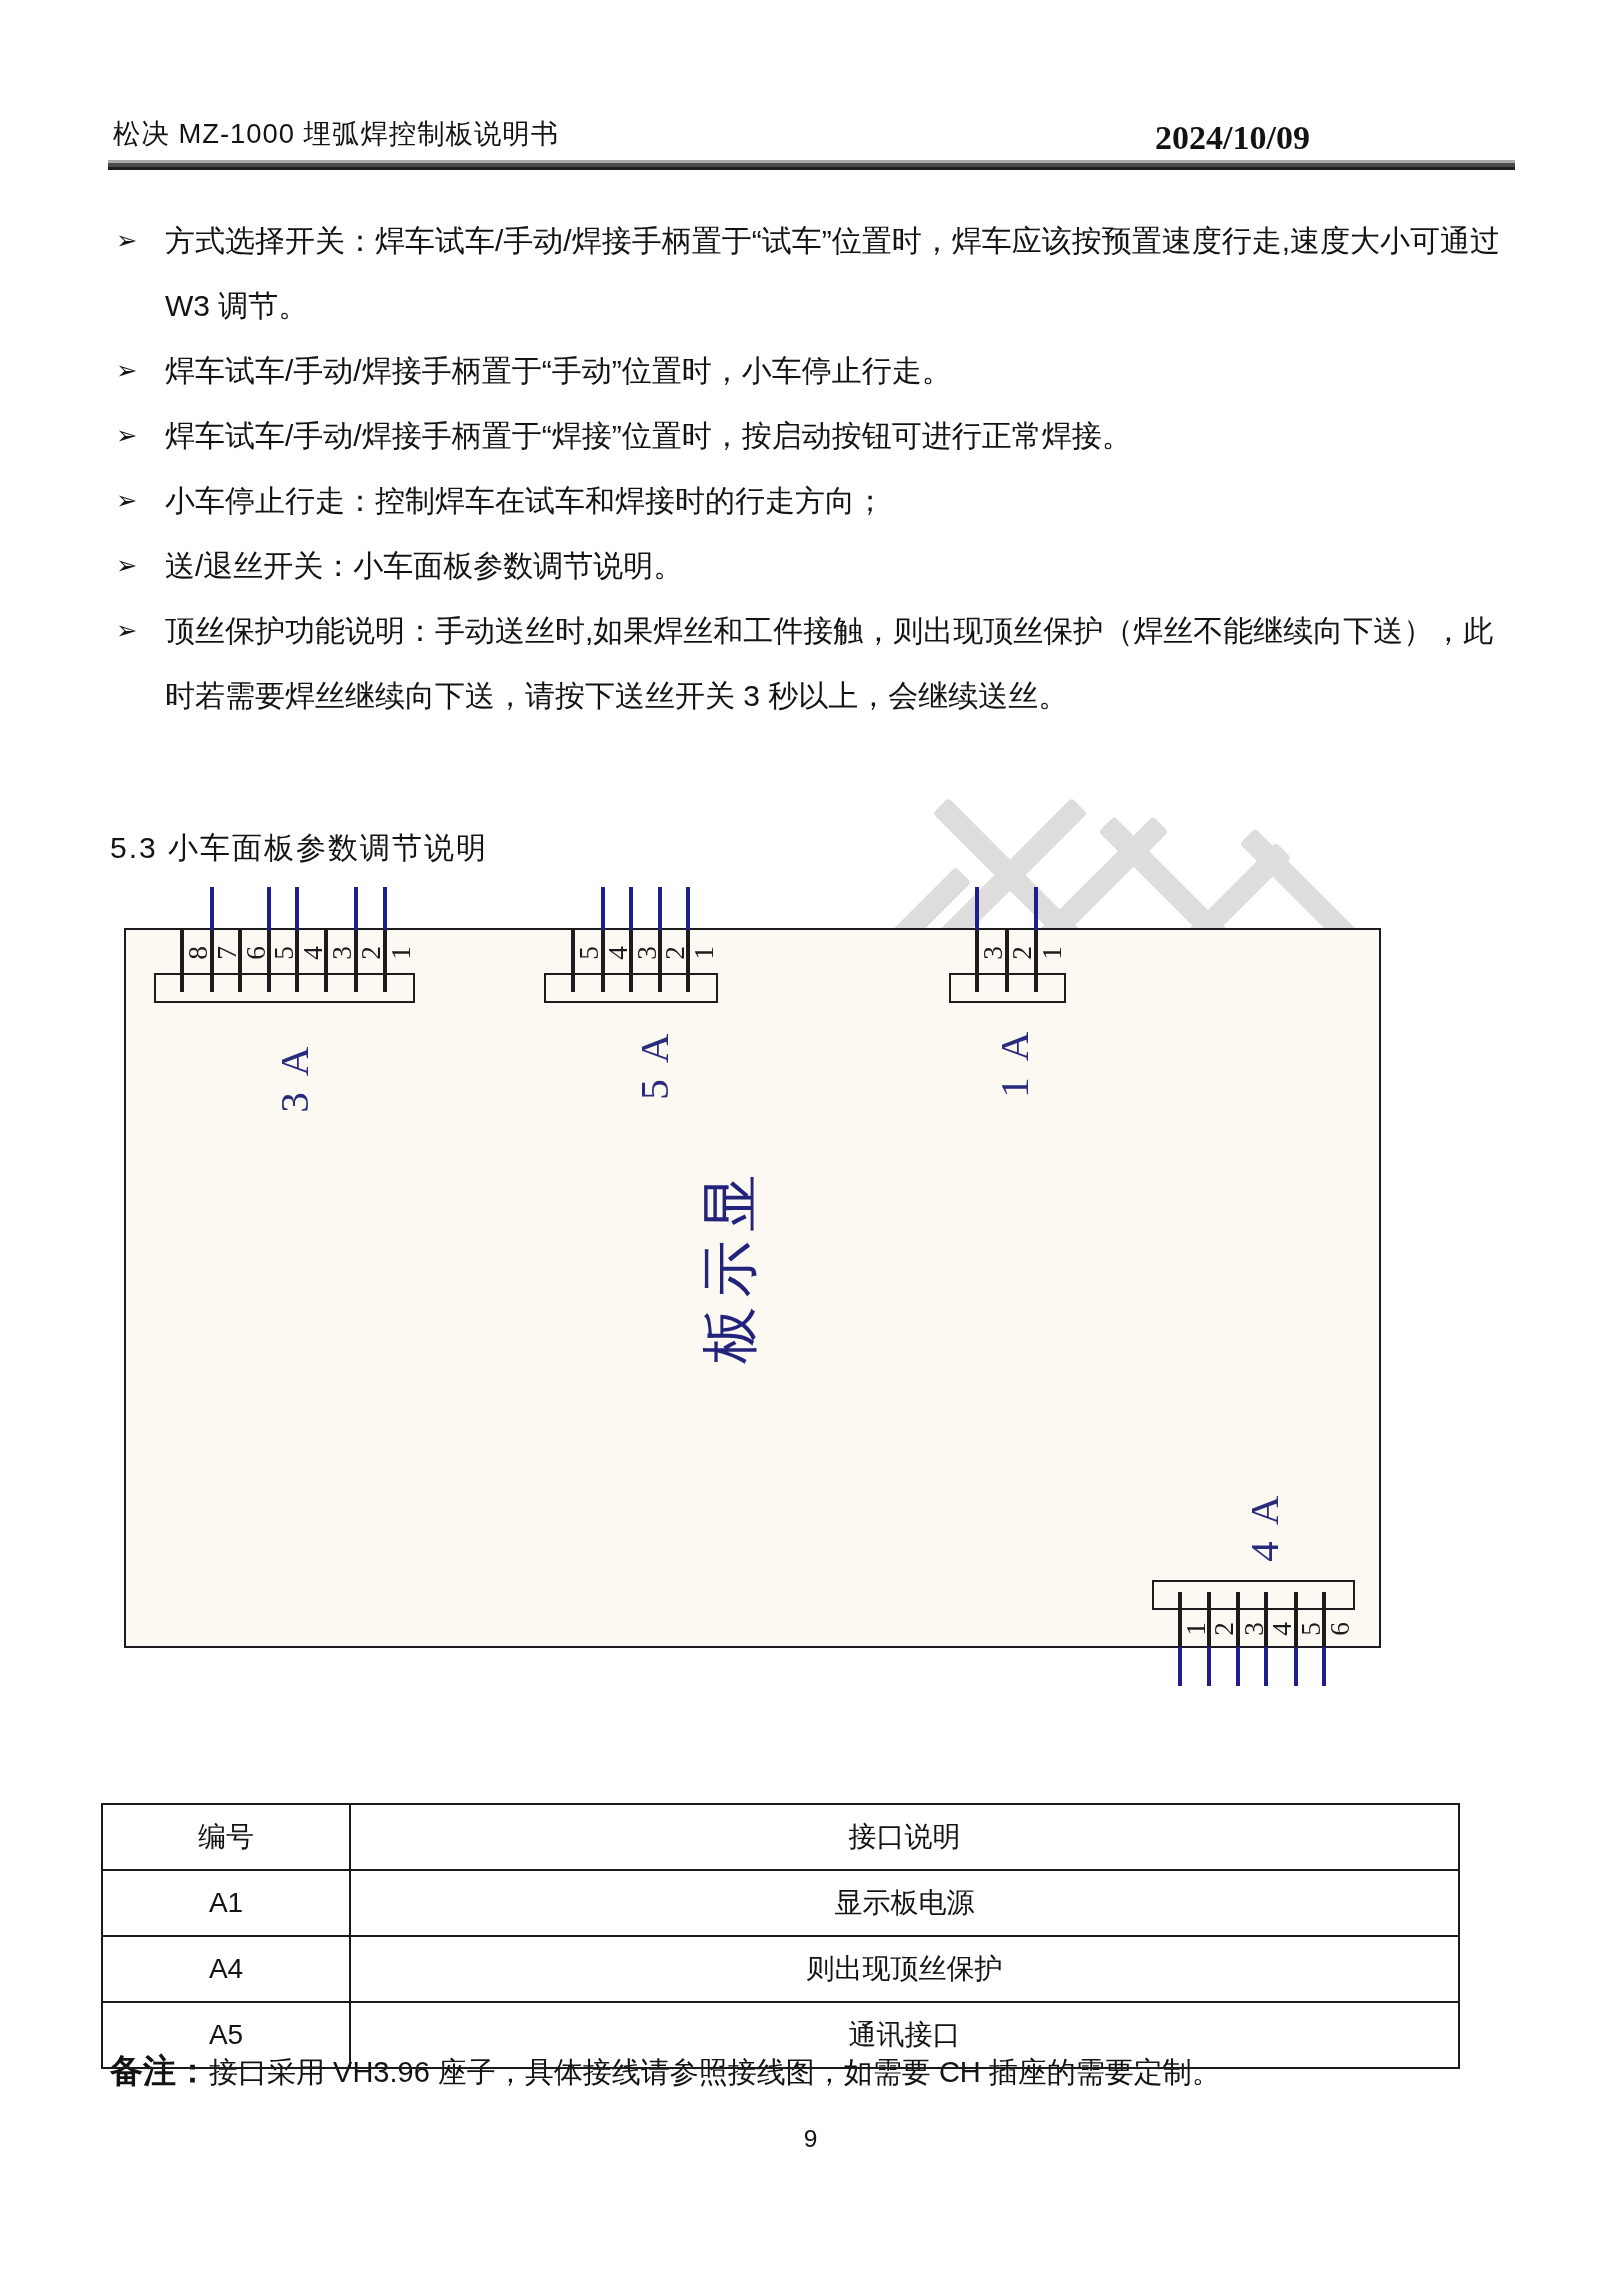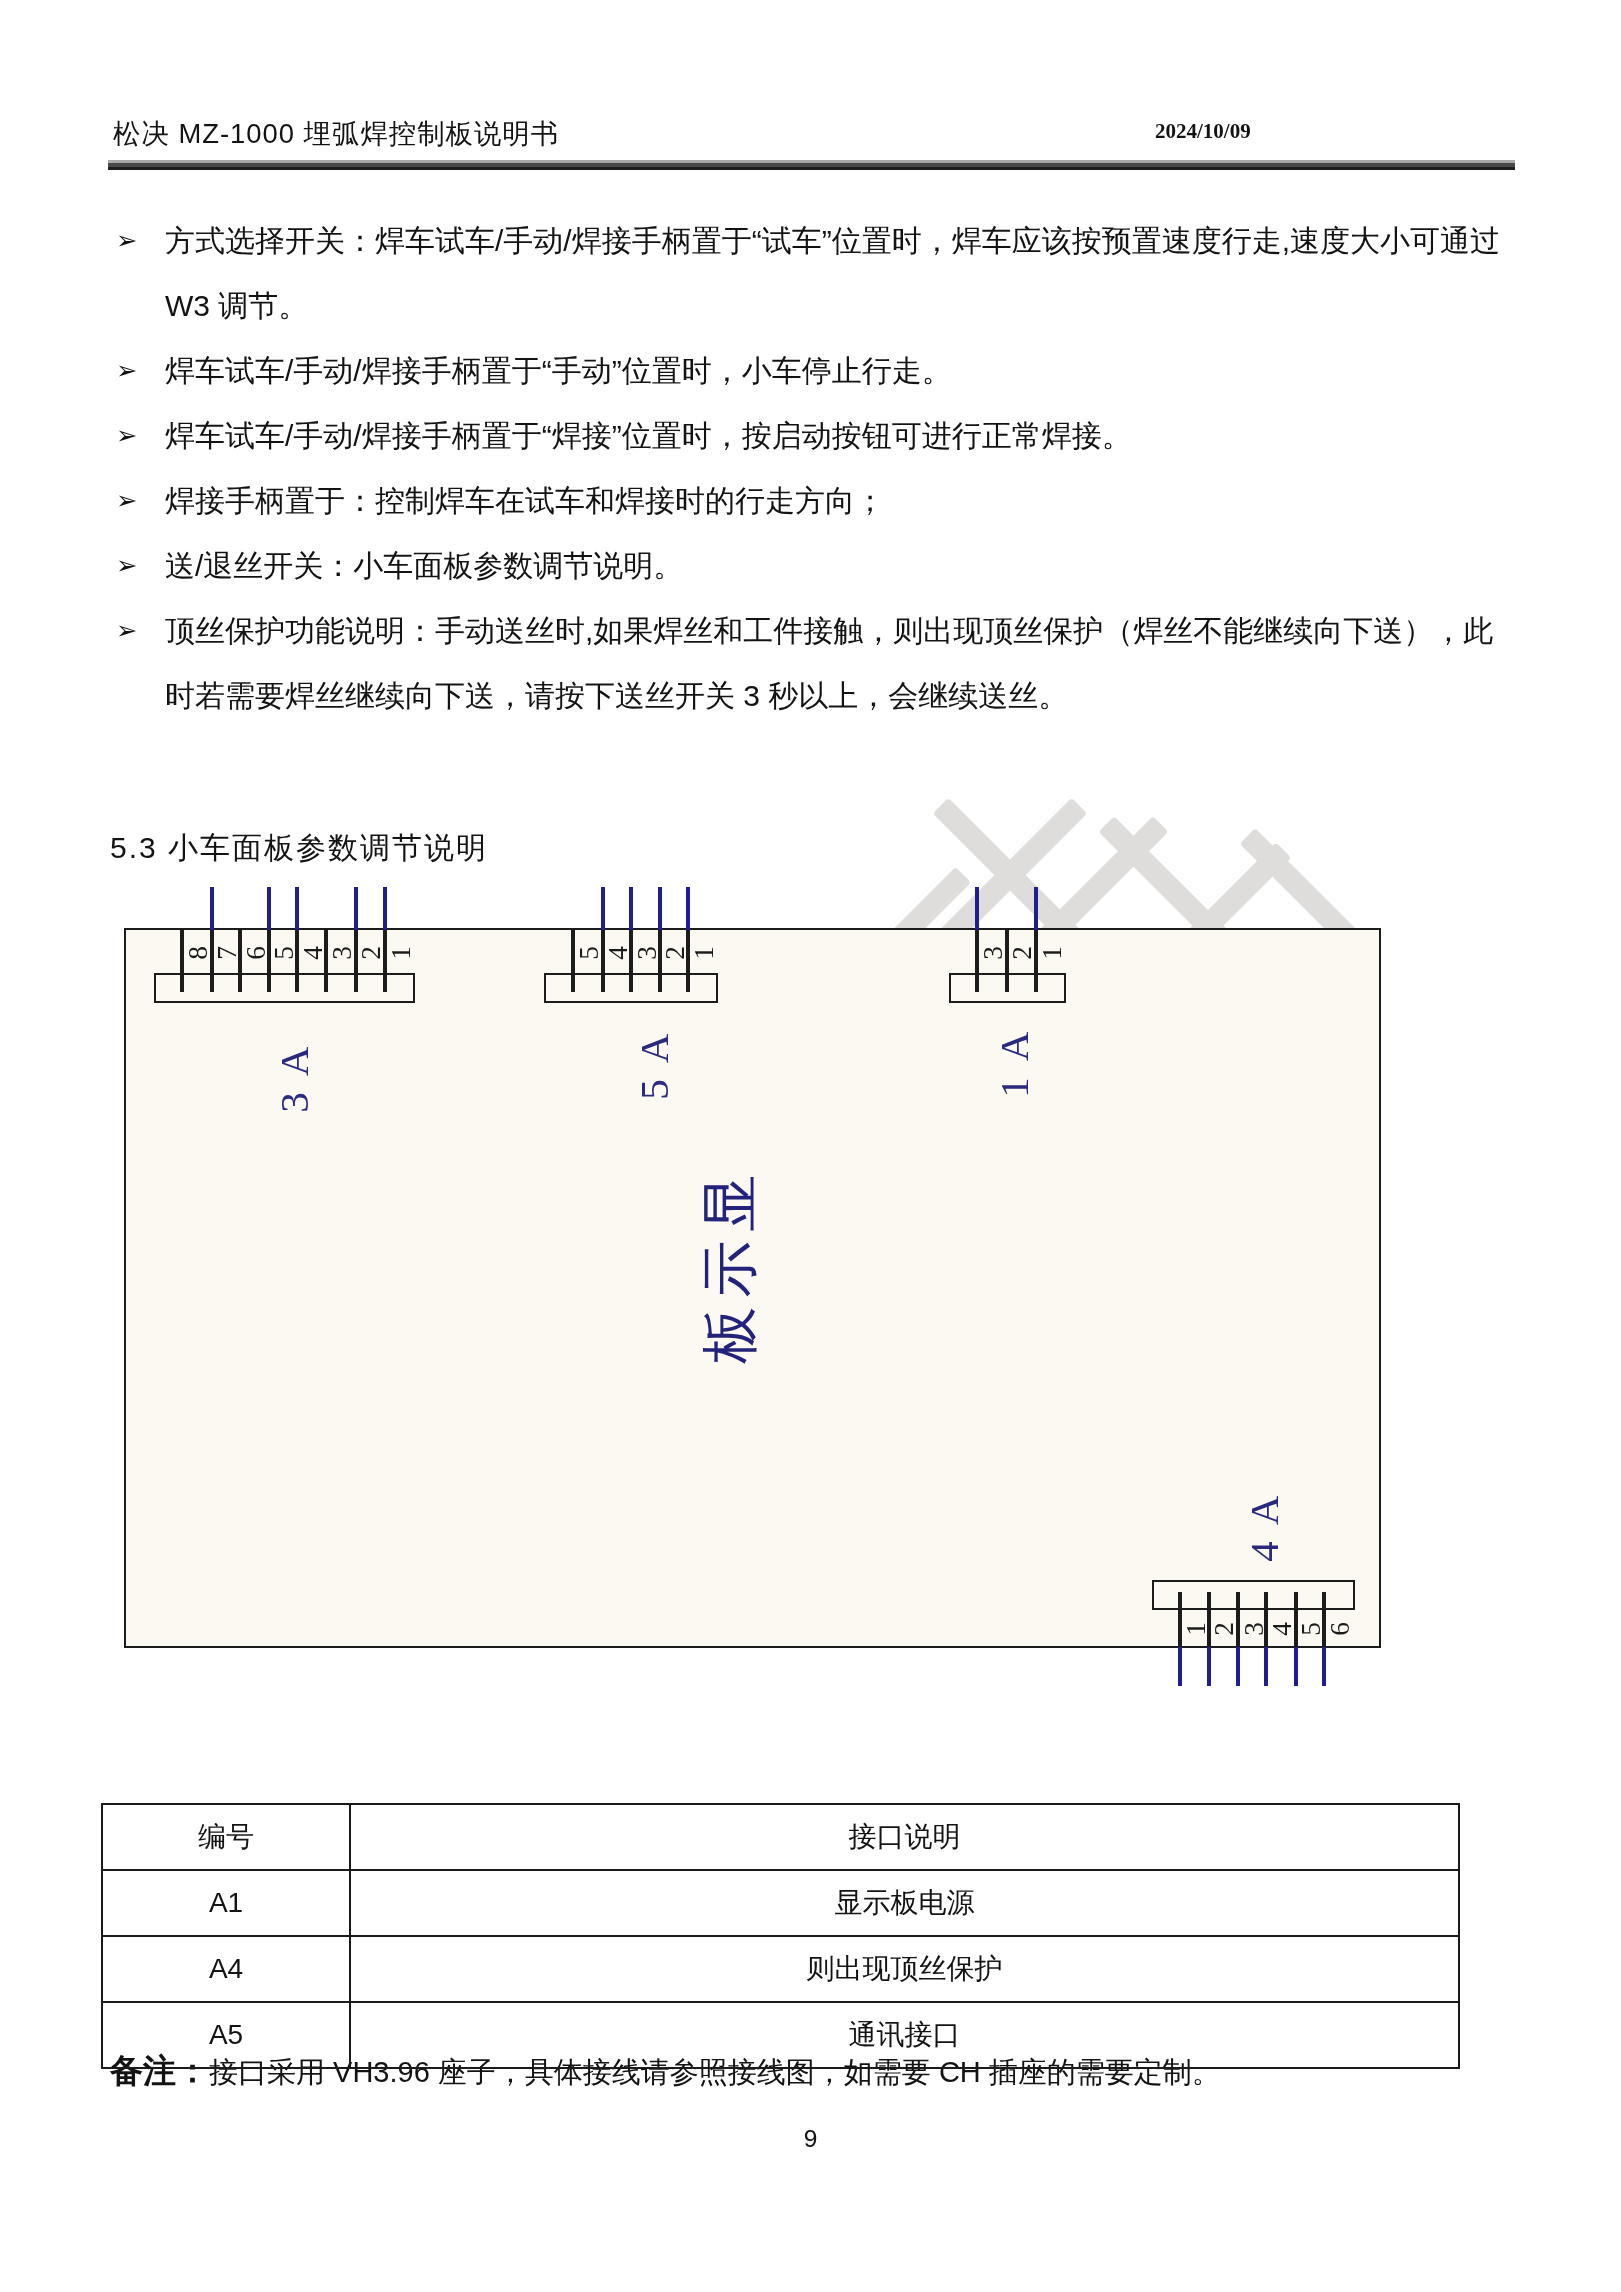--- a/index.html
+++ b/index.html
@@ -1,21 +1,21 @@
 <!DOCTYPE html>
 <html><head>
 <meta charset="utf-8">
 <style>
   html,body{margin:0;padding:0;background:#888;}
   .page{position:relative;width:1621px;height:2293px;background:#ffffff;margin:0 auto;
         font-family:"Liberation Sans",sans-serif;color:#131313;overflow:hidden;}
 
   
   .hdr-title{position:absolute;left:113px;top:116px;font-size:27.4px;font-weight:normal;letter-spacing:1px;}
-  .hdr-date{position:absolute;left:1155px;top:119px;font-size:21px;font-weight:bold;
+  .hdr-date{position:absolute;left:1155px;top:119px;font-size:34px;font-weight:bold;
             font-family:"Liberation Serif",serif;}
   .hdr-rule{position:absolute;left:108px;top:160px;width:1407px;height:9.8px;
             background:linear-gradient(#a9a9a9 0 35%,#4a4a4a 35% 70%,#1e1e1e 70% 100%);}
 
   
   .bullets{position:absolute;left:116px;top:208px;width:1398px;font-size:30px;line-height:65px;}
   .bullets .li{display:flex;}
   .bullets .marker{flex:0 0 49px;font-size:25.5px;}
   .bullets .btxt{flex:1;}
 
@@ -67,21 +67,21 @@
       <div class="li">
         <div class="marker">➢</div>
         <div class="btxt">焊车试车/手动/焊接手柄置于“手动”位置时，小车停止行走。</div>
       </div>
       <div class="li">
         <div class="marker">➢</div>
         <div class="btxt">焊车试车/手动/焊接手柄置于“焊接”位置时，按启动按钮可进行正常焊接。</div>
       </div>
       <div class="li">
         <div class="marker">➢</div>
-        <div class="btxt">焊接手柄置于：控制焊车在试车和焊接时的行走方向；</div>
+        <div class="btxt">小车停止行走：控制焊车在试车和焊接时的行走方向；</div>
       </div>
       <div class="li">
         <div class="marker">➢</div>
         <div class="btxt">送/退丝开关：小车面板参数调节说明。</div>
       </div>
       <div class="li">
         <div class="marker">➢</div>
         <div class="btxt">顶丝保护功能说明：手动送丝时,如果焊丝和工件接触，则出现顶丝保护（焊丝不能继续向下送），此时若需要焊丝继续向下送，请按下送丝开关 3 秒以上，会继续送丝。</div>
       </div>
     </div>

